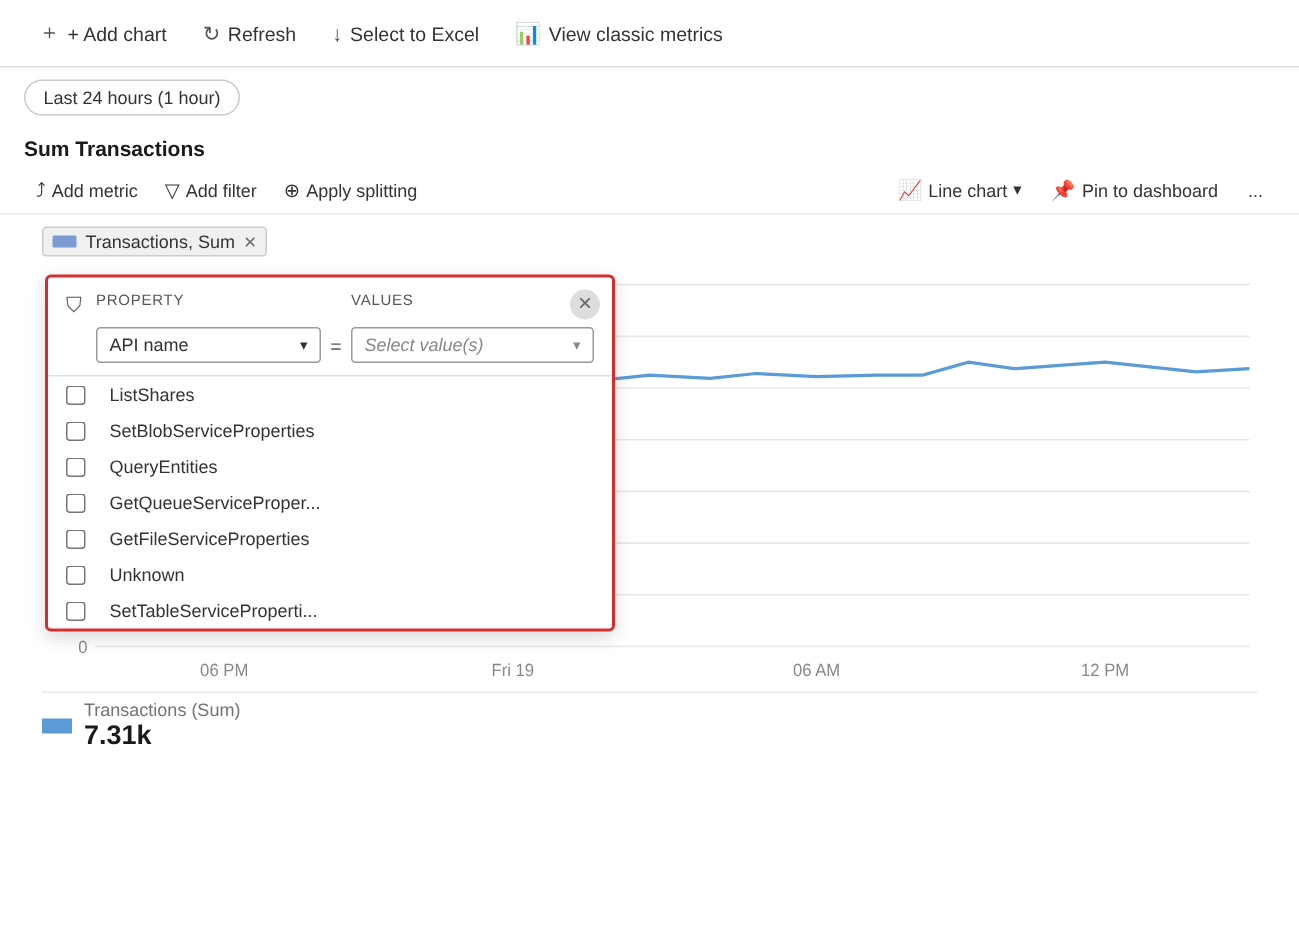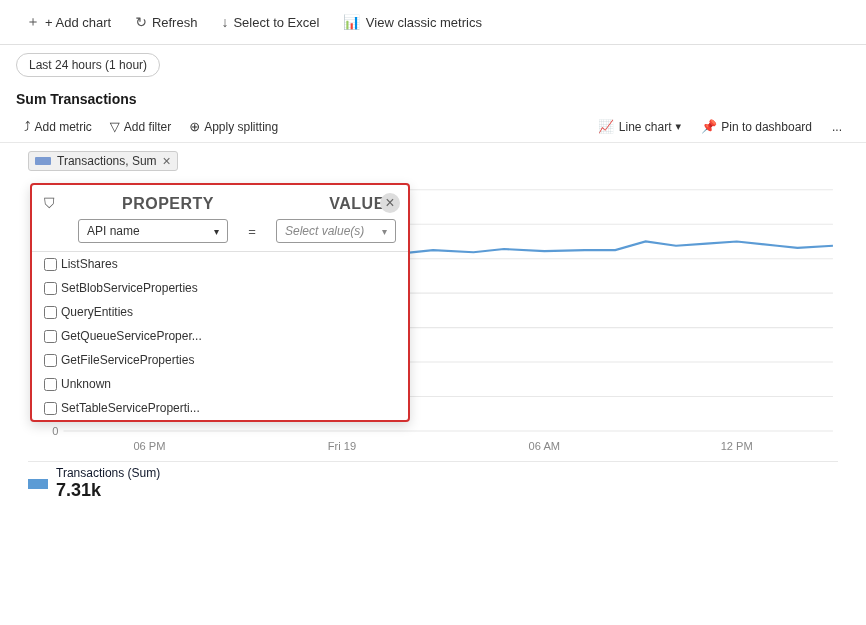--- a/index.html
+++ b/index.html
@@ -152,32 +152,31 @@
       border-radius: 50%;
       width: 20px;
       height: 20px;
       display: flex;
       align-items: center;
       justify-content: center;
       line-height: 1;
     }
 
     .popup-col-header {
-      font-size: 16px;
-      font-weight: 700;
+      font-size: 10px;
+      font-weight: 400;
       color: #555;
       text-transform: uppercase;
       letter-spacing: 0.5px;
-      text-align: right;
     }
 
     .popup-row {
       display: flex;
       align-items: center;
-      gap: 14px;
+      gap: 0;
       padding: 0 12px 8px 12px;
     }
 
     .popup-select {
       display: flex;
       align-items: center;
       justify-content: space-between;
       border: 1px solid #999;
       border-radius: 3px;
       padding: 4px 8px;
@@ -190,21 +189,21 @@
 
     
     .dropdown-list {
       border-top: 1px solid #e0e0e0;
       max-height: 180px;
       overflow-y: auto;
     }
     .dropdown-item {
       display: flex;
       align-items: center;
-      gap: 4px;
+      gap: 16px;
       padding: 5px 12px;
       cursor: pointer;
       font-size: 12px;
       color: #333;
     }
     .dropdown-item input[type="checkbox"] {
       width: 13px;
       height: 13px;
       cursor: pointer;
     }
@@ -225,21 +224,21 @@
       border-top: 1px solid #e8e8e8;
       margin-top: 2px;
     }
     .legend-color-block {
       width: 20px;
       height: 10px;
       background: #5b9bd5;
     }
     .legend-label {
       font-size: 12px;
-      color: #0f172a;
+      color: #737373;
     }
     .legend-value {
       font-size: 18px;
       font-weight: 600;
       color: #1a1a1a;
     }
 
     
     .dropdown-list::-webkit-scrollbar { width: 8px; }
     .dropdown-list::-webkit-scrollbar-track { background: #f5f5f5; }

